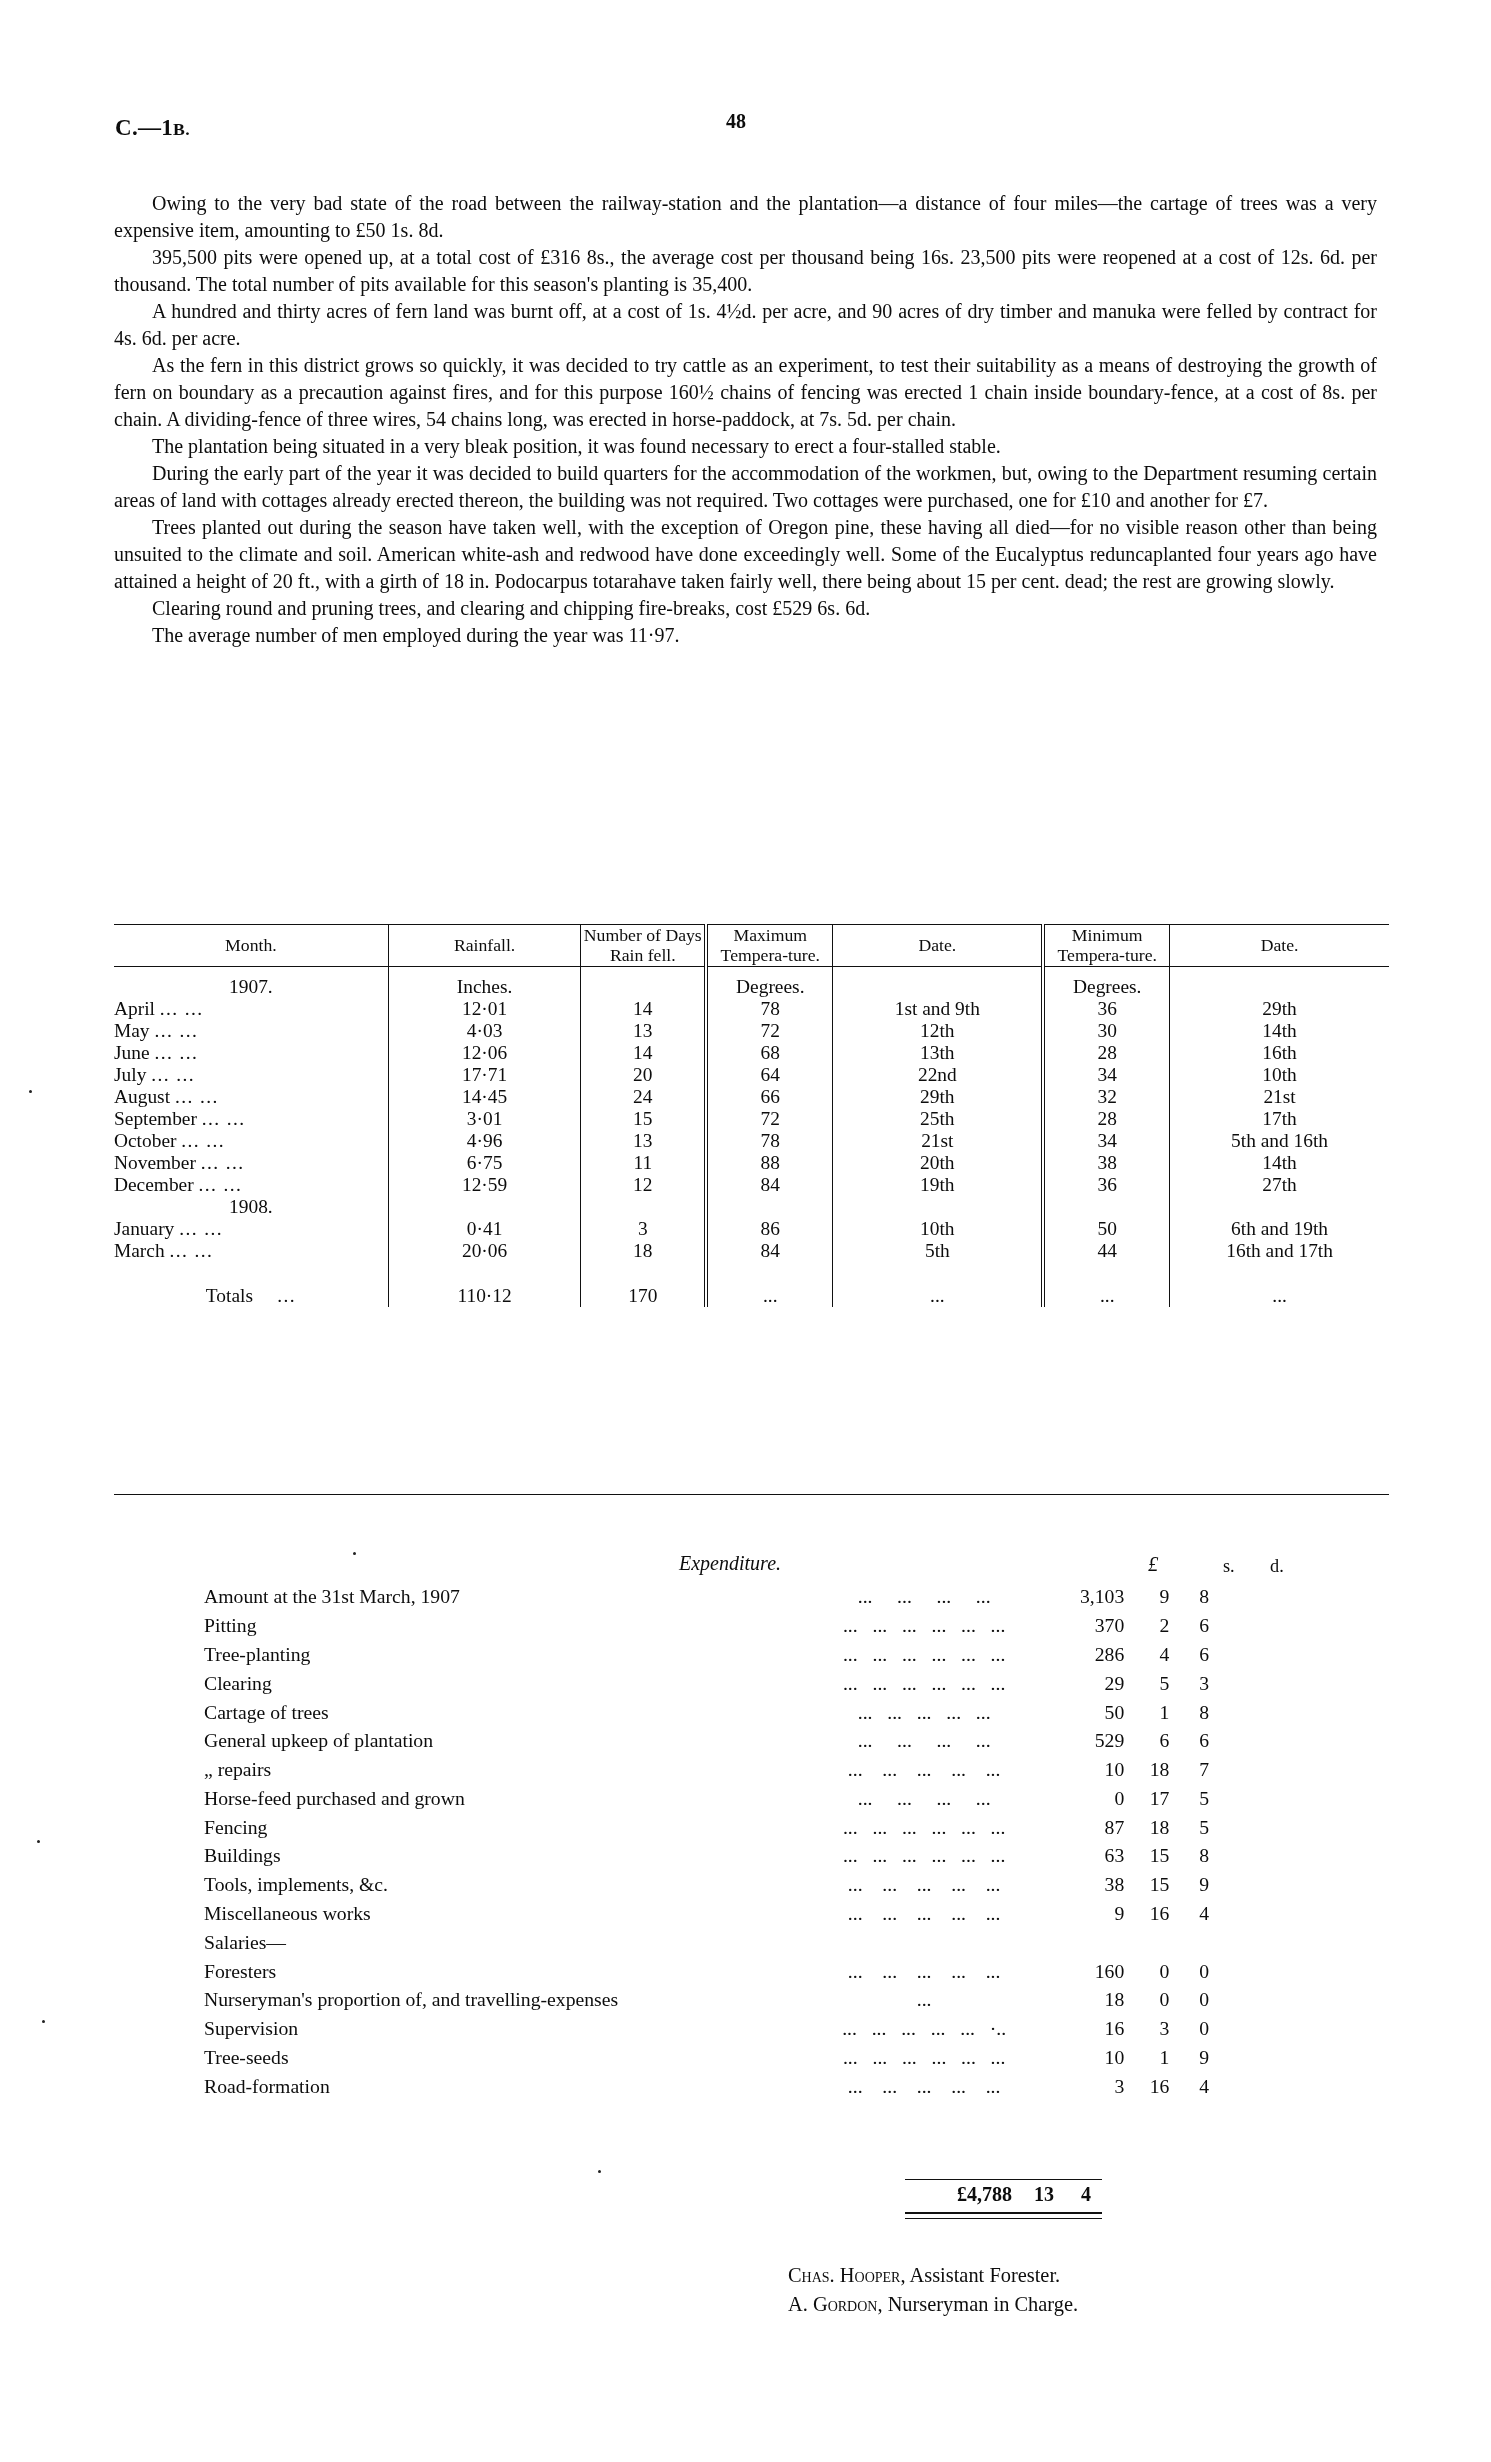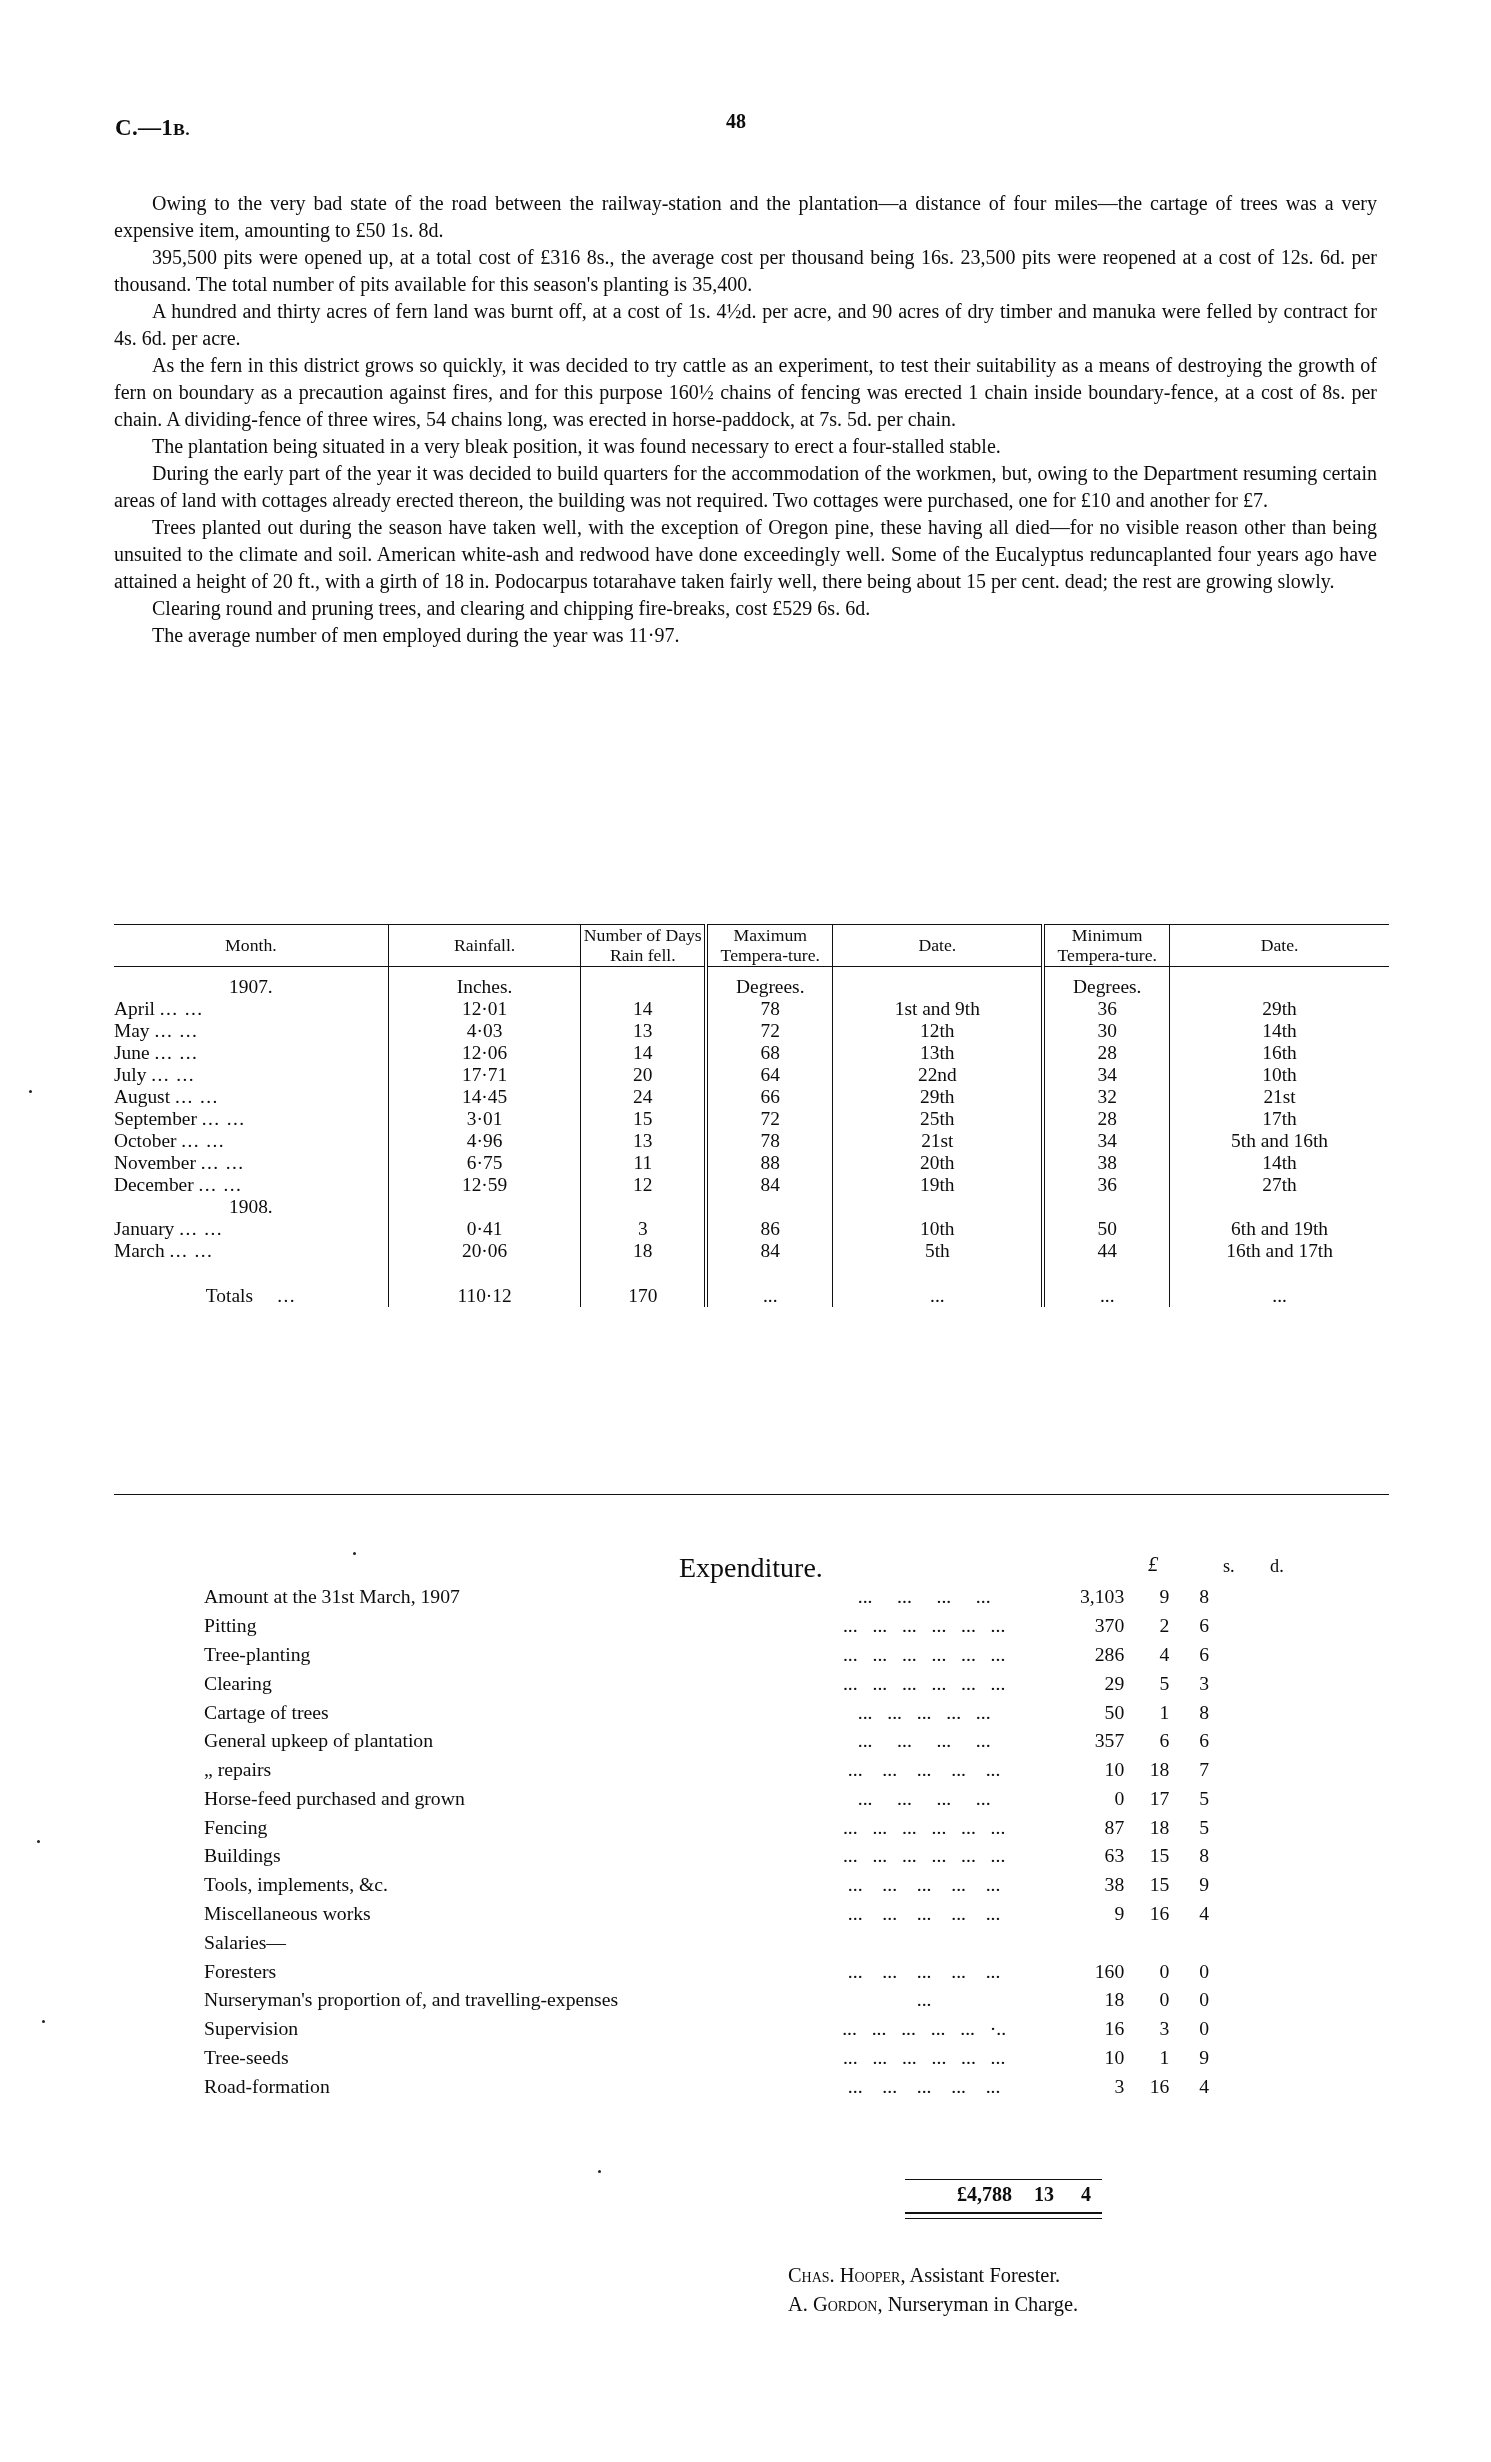--- a/index.html
+++ b/index.html
@@ -100,21 +100,22 @@
     position: absolute;
     left: 204px;
     top: 1552px;
     width: 1005px;
     font-size: 19.7px;
   }
   .exp-title {
     position: absolute;
     left: 475px;
     top: 0px;
-    font-size: 28px;
+    font-style: italic;
+    font-size: 20px;
   }
   .exp-head-l { position: absolute; left: 944px; top: 1.4px; font-size: 20.4px; font-style: italic;}
   .exp-head-s { position: absolute; left: 1019px; top: 4.1px; font-size: 18.3px; }
   .exp-head-d { position: absolute; left: 1066px; top: 4.1px; font-size: 18.3px; }
   table.exp {
     position: absolute;
     left: 0;
     top: 30px;
     width: 1005px;
     border-collapse: collapse;
@@ -385,21 +386,21 @@
         <tr>
           <td class="e-label">Cartage of trees</td>
           <td class="e-dots">...&nbsp;&nbsp;&nbsp;...&nbsp;&nbsp;&nbsp;...&nbsp;&nbsp;&nbsp;...&nbsp;&nbsp;&nbsp;...</td>
           <td class="e-l">50</td>
           <td class="e-s">1</td>
           <td class="e-d">8</td>
         </tr>
         <tr>
           <td class="e-label">General upkeep of plantation</td>
           <td class="e-dots">...&nbsp;&nbsp;&nbsp;&nbsp;&nbsp;...&nbsp;&nbsp;&nbsp;&nbsp;&nbsp;...&nbsp;&nbsp;&nbsp;&nbsp;&nbsp;...</td>
-          <td class="e-l">357</td>
+          <td class="e-l">529</td>
           <td class="e-s">6</td>
           <td class="e-d">6</td>
         </tr>
         <tr>
           <td class="e-label">        „      repairs</td>
           <td class="e-dots">...&nbsp;&nbsp;&nbsp;&nbsp;...&nbsp;&nbsp;&nbsp;&nbsp;...&nbsp;&nbsp;&nbsp;&nbsp;...&nbsp;&nbsp;&nbsp;&nbsp;...</td>
           <td class="e-l">10</td>
           <td class="e-s">18</td>
           <td class="e-d">7</td>
         </tr>

